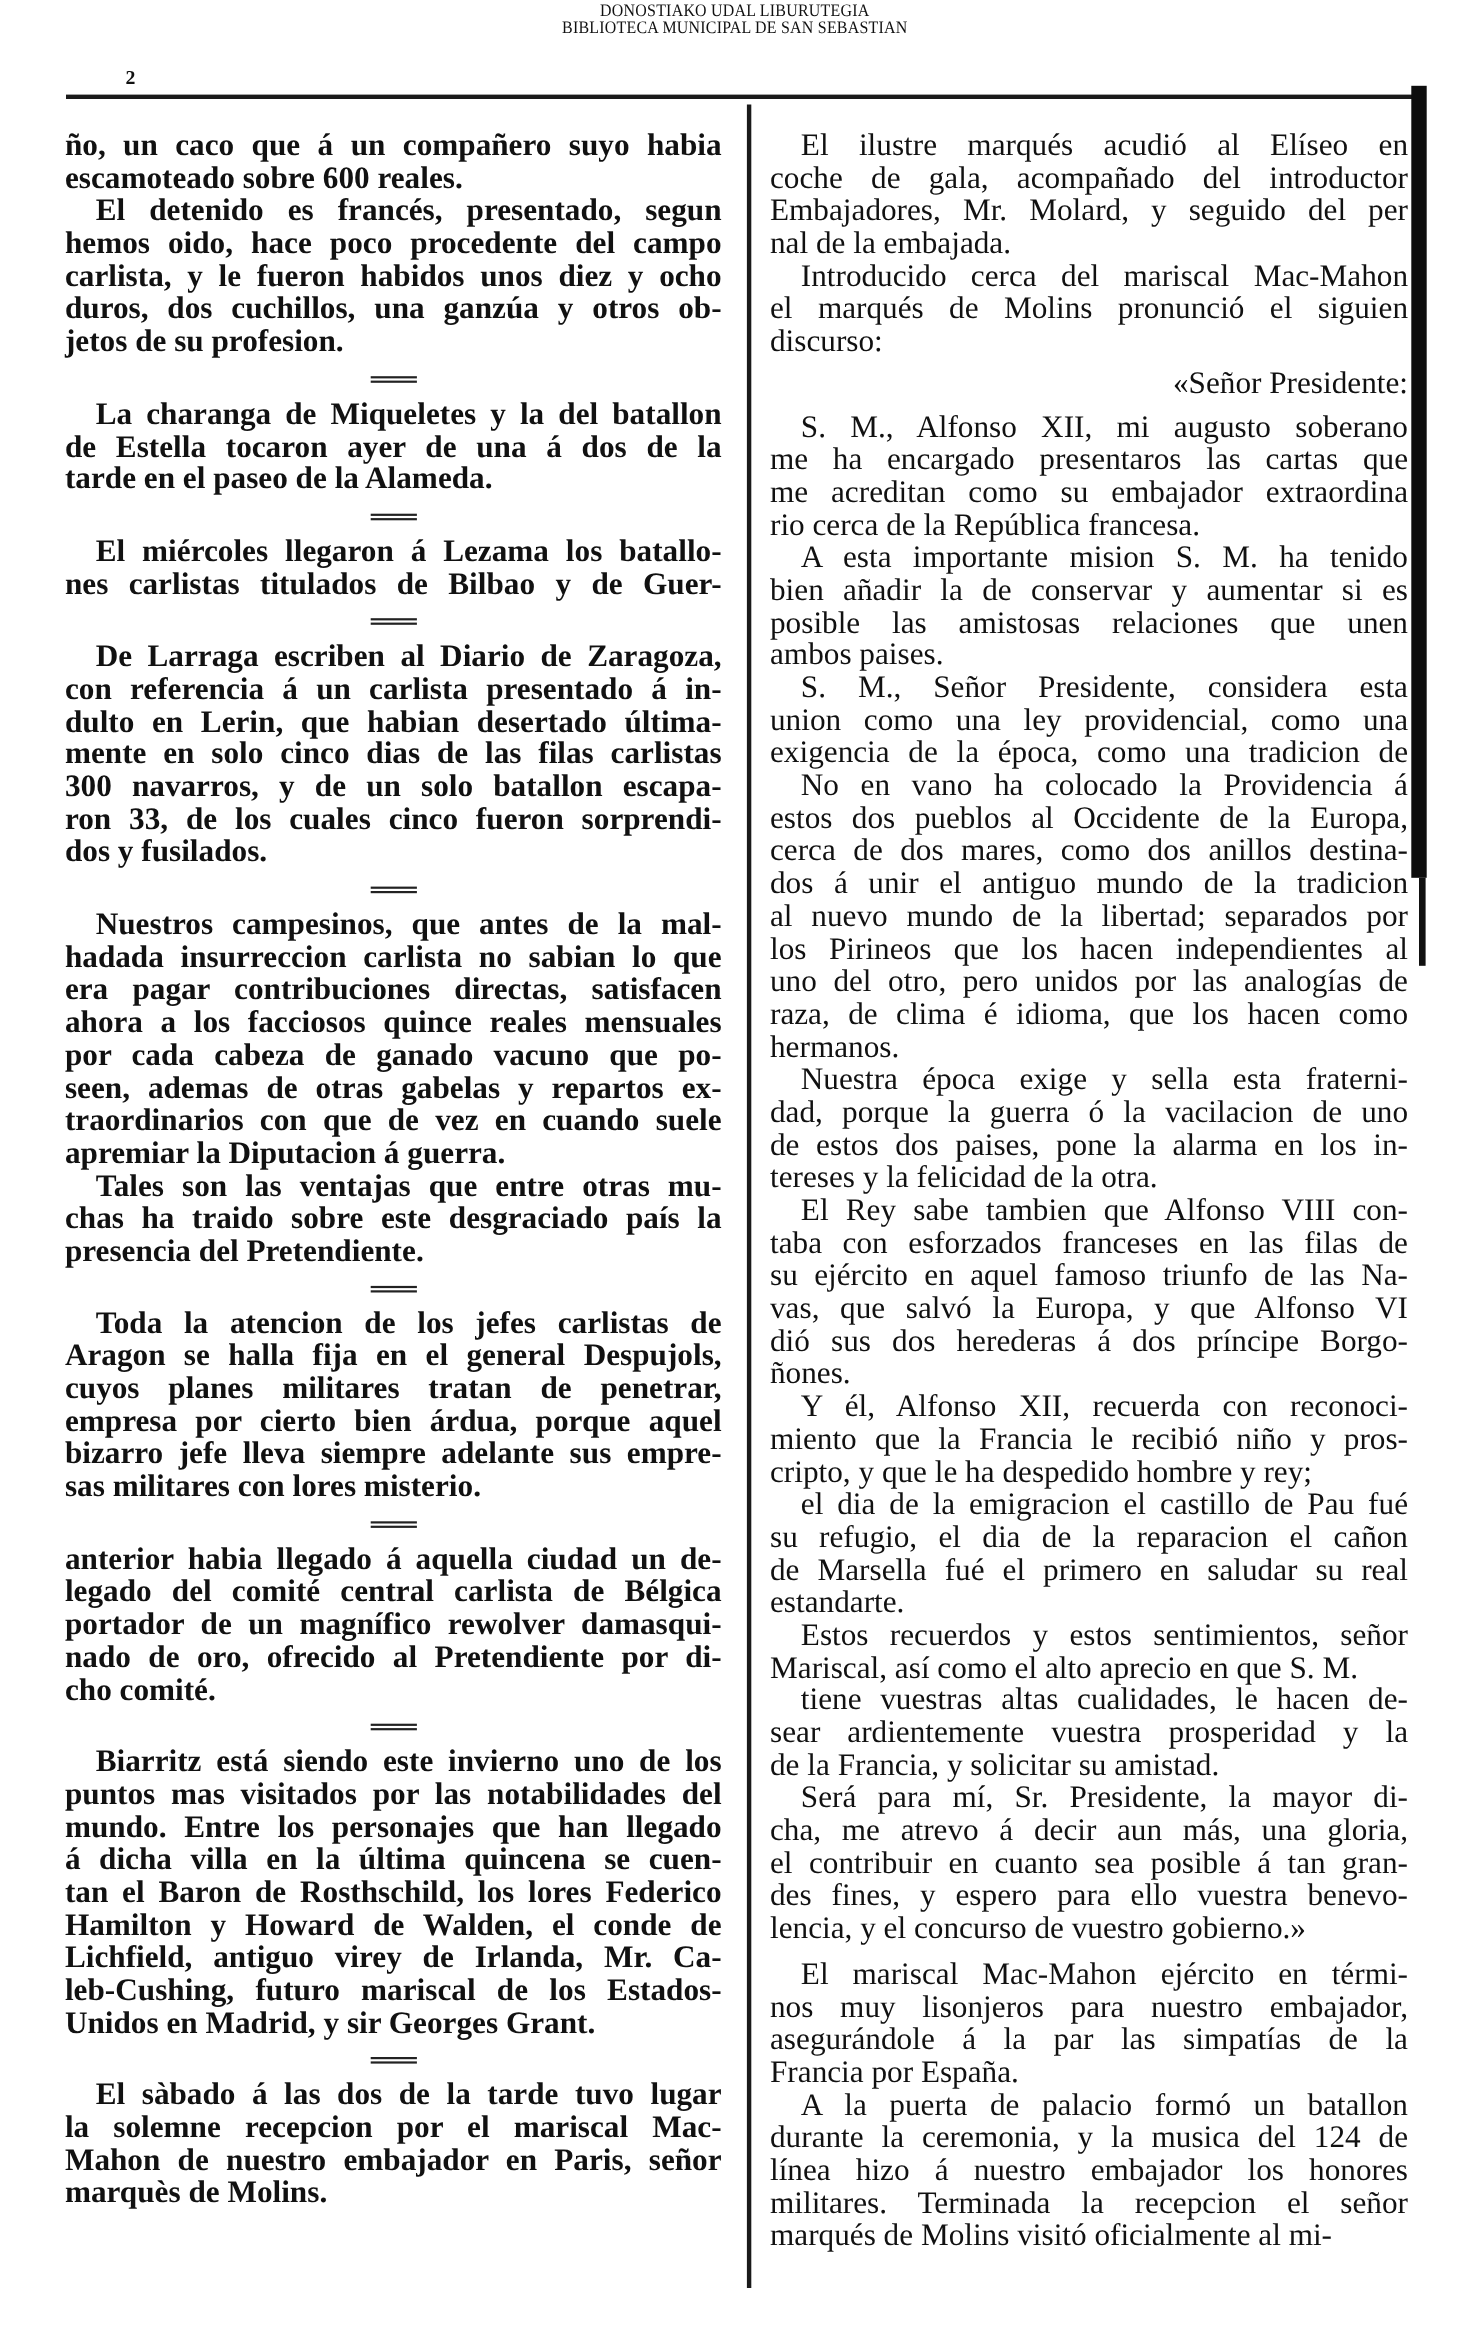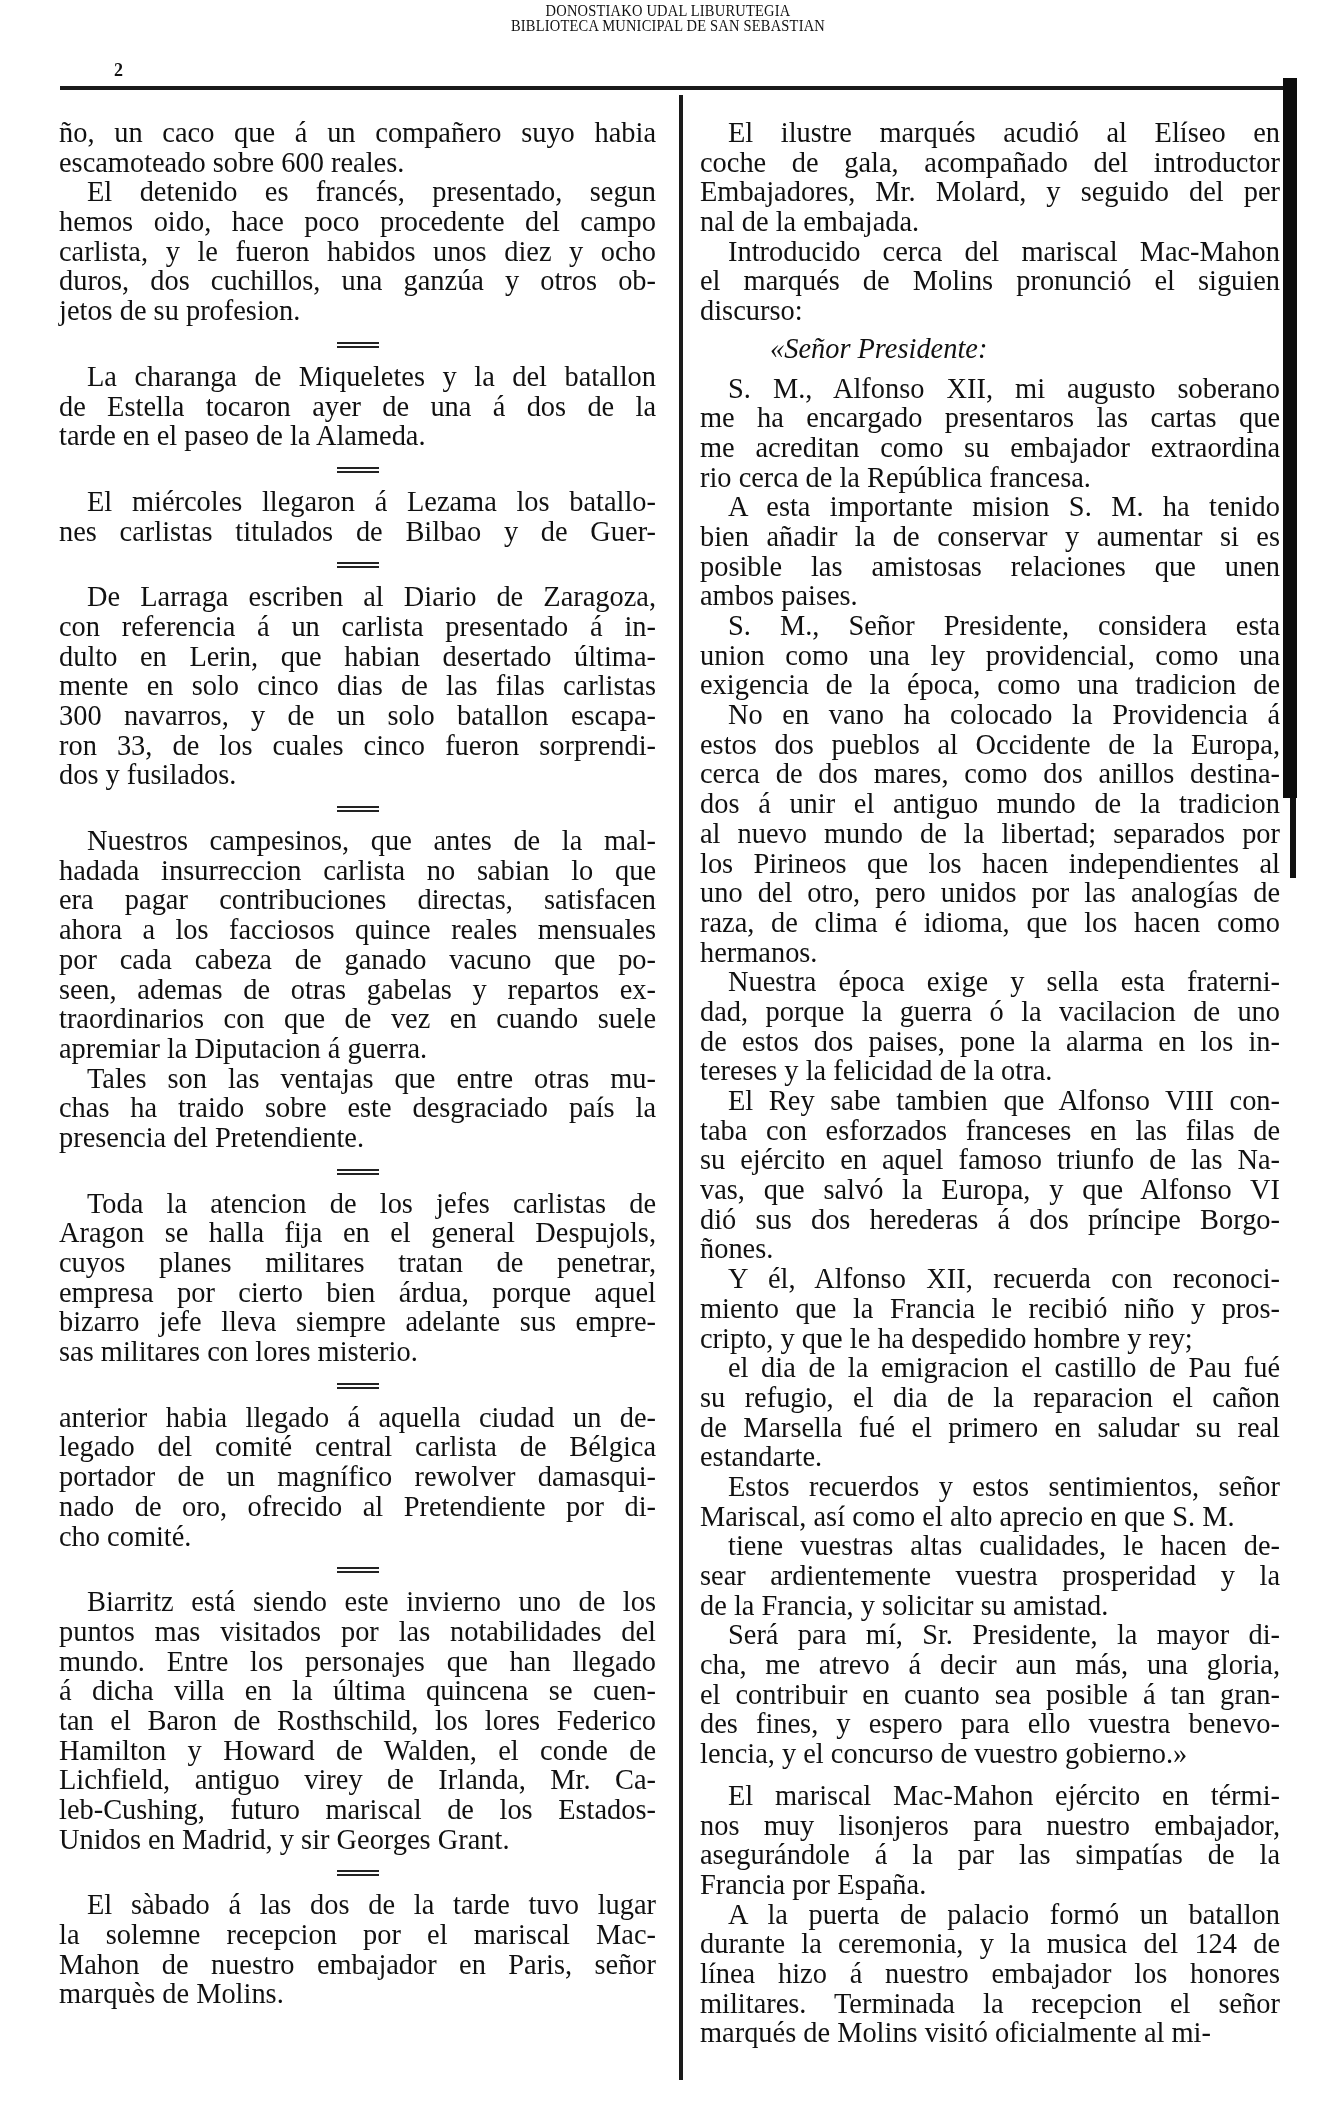--- a/index.html
+++ b/index.html
@@ -25,31 +25,31 @@
   .right-band-2 {
     position: absolute; top: 798px; left: 1290px; width: 6px; height: 80px; background: #111;
   }
   .col-divider {
     position: absolute; top: 95px; left: 679px; width: 4px; height: 1985px; background: #1a1a1a;
   }
   .column {
     position: absolute; top: 118px; font-family: "Liberation Serif", serif;
     font-size: 28.4px; line-height: 29.7px; text-align: justify; color: #111;
   }
-  .col-left { left: 59px; width: 597px; }
+  .col-left { left: 59px; width: 597px; font-weight: bold; }
   .col-right { left: 700px; width: 580px; }
   .line { display: block; white-space: nowrap; text-align-last: justify; text-align: justify; height: 29.7px; overflow: visible; }
   .line.last { text-align-last: left; }
   .indent { padding-left: 28px; }
   .sep {
     display: block; width: 42px; height: 6px; margin: 16px auto 14px auto;
     border-top: 2px solid #222; border-bottom: 2px solid #222; box-sizing: border-box;
   }
   .gap { display: block; height: 12px; }
-  .salutation { font-style: italic; padding-left: 70px; margin: 8px 0 10px 0; text-align: left; }
+  .salutation { padding-left: 70px; margin: 8px 0 10px 0; text-align: right; }
 </style>
 </head>
 <body>
 
 <div class="header">
   <div>DONOSTIAKO UDAL LIBURUTEGIA</div>
   <div>BIBLIOTECA MUNICIPAL DE SAN SEBASTIAN</div>
 </div>
 
 <div class="page-num">2</div>

